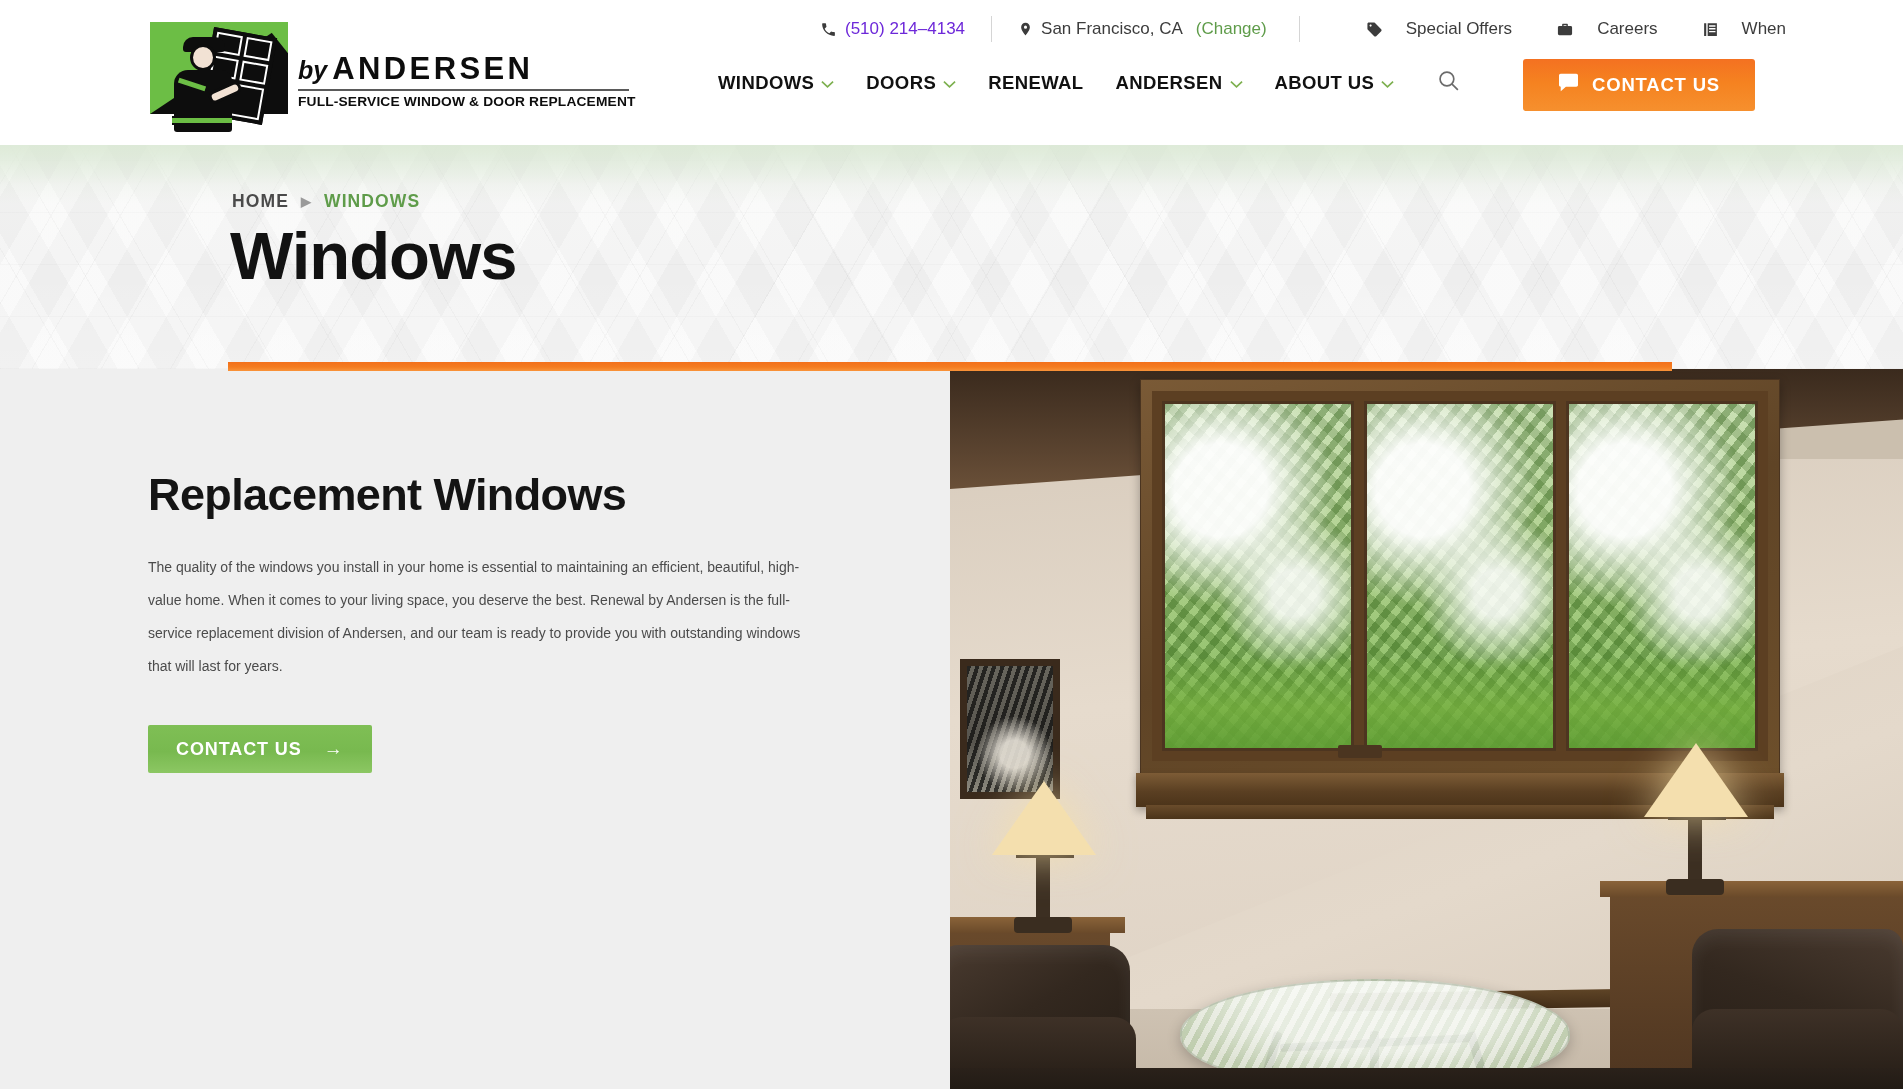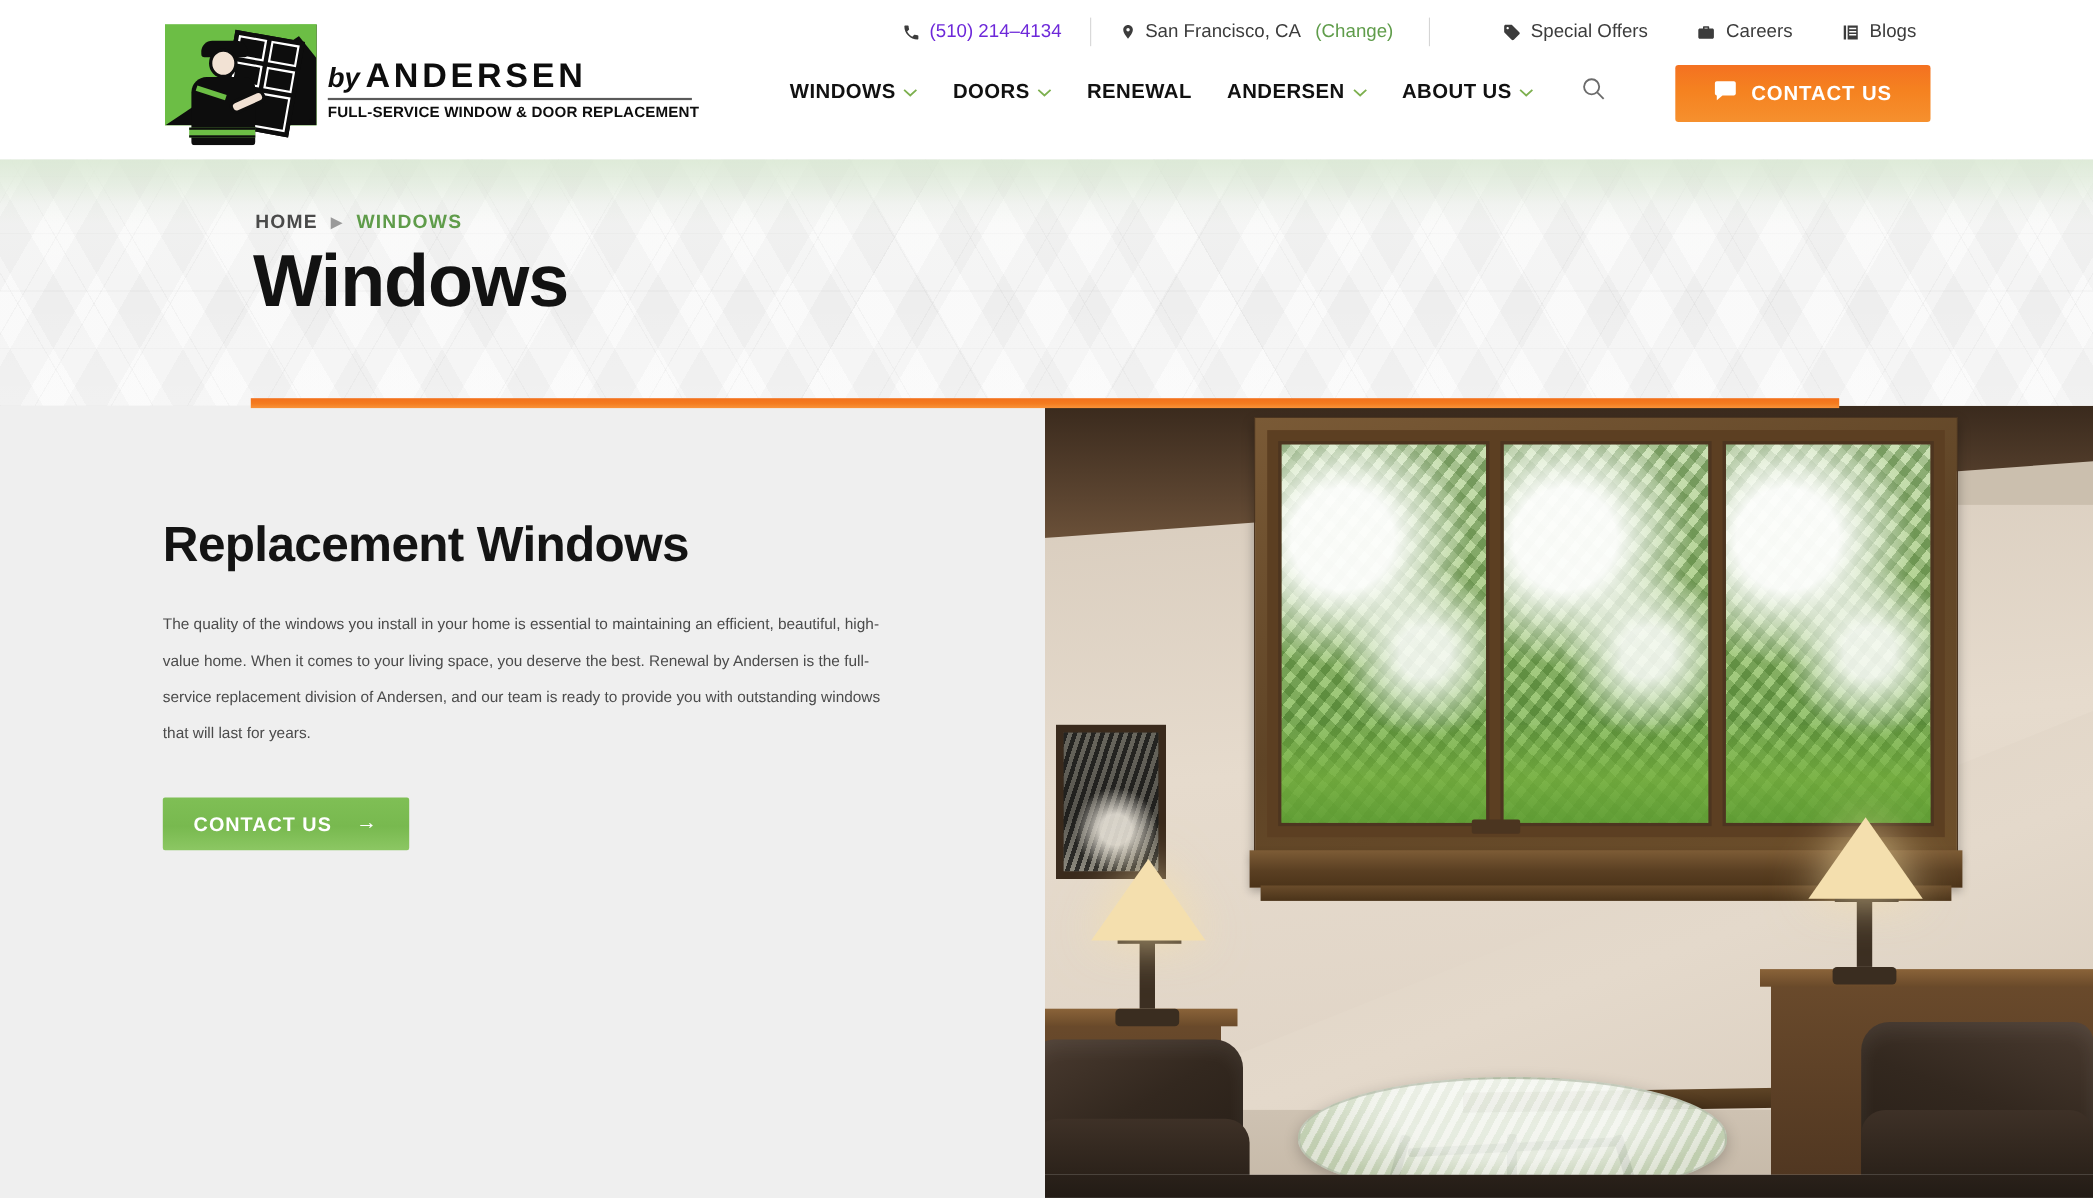--- a/index.html
+++ b/index.html
@@ -137,21 +137,21 @@
     position: absolute; left: 820px; top: 16px;
     display: flex; align-items: center;
     font-size: 17px; color: #3c3c3c;
   }
   .util-item { display: flex; align-items: center; gap: 8px; white-space: nowrap; }
   .util-sep { width: 1px; height: 26px; background: #d5d5d5; margin: 0 26px; }
   .util-sep.wide { margin: 0 32px; }
   .util-phone { color: #6d28d9; }
   .util-change { color: #5f9c4a; margin-left: 5px; }
   .util-icon { display: inline-flex; align-items: center; }
-  .util-link { display: flex; align-items: center; gap: 9px; margin-left: 0; }
+  .util-link { display: flex; align-items: center; gap: 23px; margin-left: 0; }
   .util-links { display: flex; align-items: center; gap: 44px; margin-left: 34px; }
 
   
   .nav {
     position: absolute; left: 718px; top: 68px;
     display: flex; align-items: center;
   }
   .nav-item {
     display: flex; align-items: center; gap: 7px;
     font-size: 18.5px; font-weight: 700; letter-spacing: 0.4px;
@@ -511,21 +511,21 @@
             </svg>
         </span>
         <span>Careers</span>
       </div>
       <div class="util-link">
         <span class="util-icon">
           <svg width="17" height="17" viewBox="0 0 24 24">
               <path fill="#3c3c3c" d="M3 3h3v18H3V3zm5 0h13v18H8V3zm2 3v2h9V6h-9zm0 4v2h9v-2h-9zm0 4v2h9v-2h-9z"></path>
             </svg>
         </span>
-        <span>Blogs</span>
+        <span>When</span>
       </div>
     </div>
   </div>
 
   <div class="nav">
     <div class="nav-item">
       <span>WINDOWS</span>
       <span class="caret">
         <svg width="13" height="9" viewBox="0 0 14 9">
             <path fill="none" stroke="#7DB04F" stroke-width="1.8" d="M1 1.5L7 7l6-5.5"></path>

